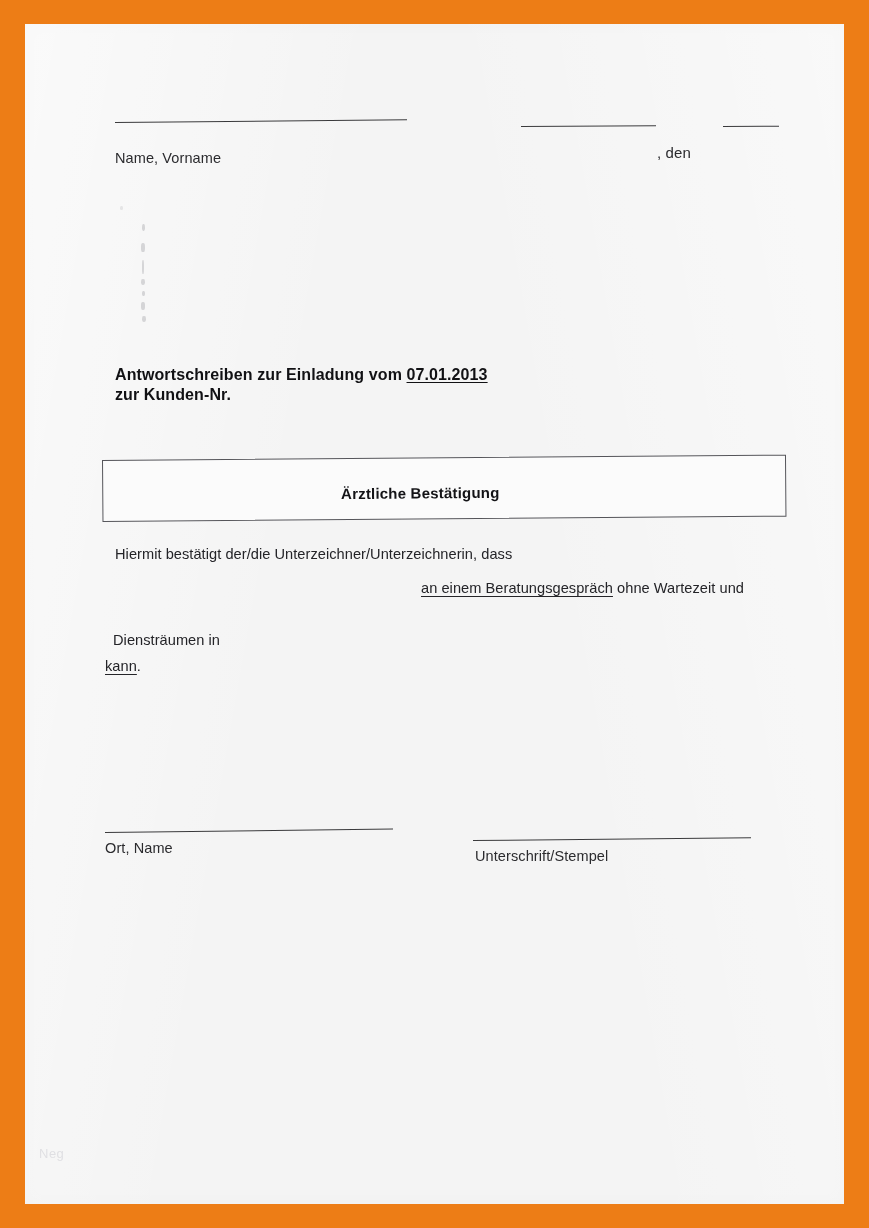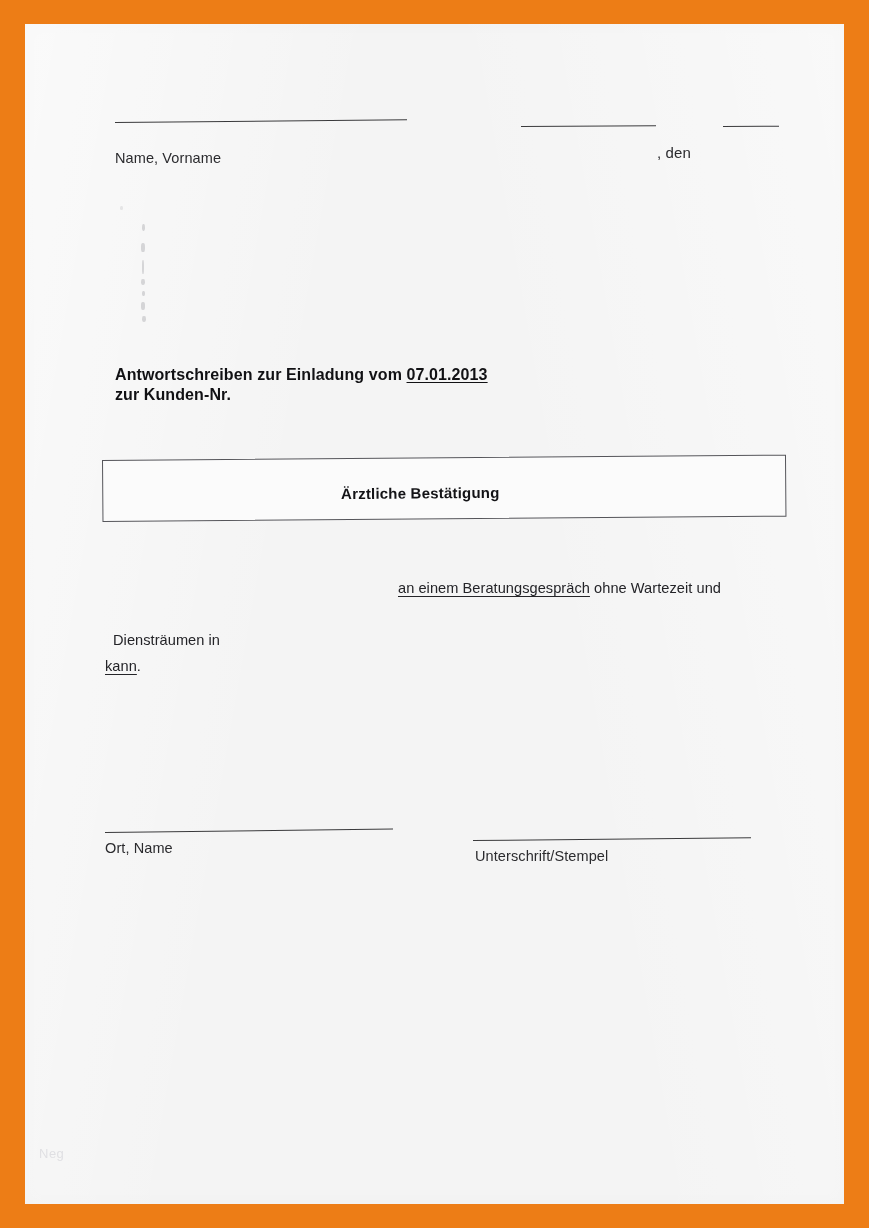--- a/index.html
+++ b/index.html
@@ -142,21 +142,21 @@
     color: #242428;
     font-size: 14.6px;
     white-space: nowrap;
     letter-spacing: 0.05px;
   }
   .body-line u {
     text-decoration: underline;
     text-underline-offset: 2.5px;
   }
   #body-l1 { left: 90px;  top: 522px; }
-  #body-l2 { left: 373px; top: 556px; }
+  #body-l2 { left: 396px; top: 556px; }
   #body-l3 { left: 88px;  top: 582px; }
   #body-l4a{ left: 88px;  top: 608px; }
   #body-l4b{ left: 395px; top: 610px; }
   #body-l5 { left: 80px;  top: 634px; }
 
   
   #ort-rule {
     left: 80px;
     top: 808px;
     width: 288px;
@@ -210,20 +210,21 @@
 
       <div id="subject-block">
         <div><span>Antwortschreiben zur Einladung vom </span><u>07.01.2013</u></div>
         <div>zur Kunden-Nr.</div>
       </div>
 
       <div id="title-box">
         <div id="box-title">Ärztliche Bestätigung</div>
       </div>
 
+      <div class="body-line" id="body-l1">Hiermit bestätigt der/die Unterzeichner/Unterzeichnerin, dass</div>
 
       <div class="body-line" id="body-l2"><u>an einem Beratungsgespräch</u><span> ohne Wartezeit und</span></div>
 
 
       <div class="body-line" id="body-l4a">Diensträumen in</div>
 
 
       <div class="body-line" id="body-l5"><u>kann</u><span>.</span></div>
 
       <div class="rule" id="ort-rule"></div>

